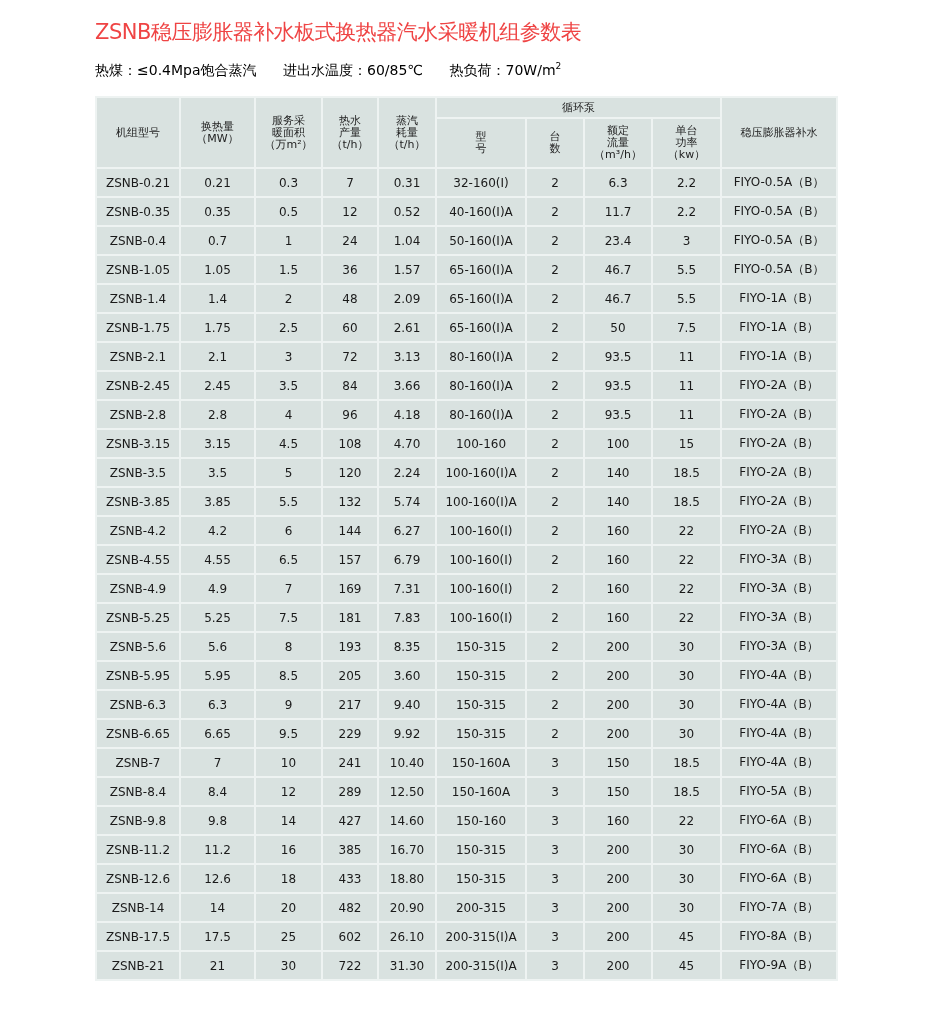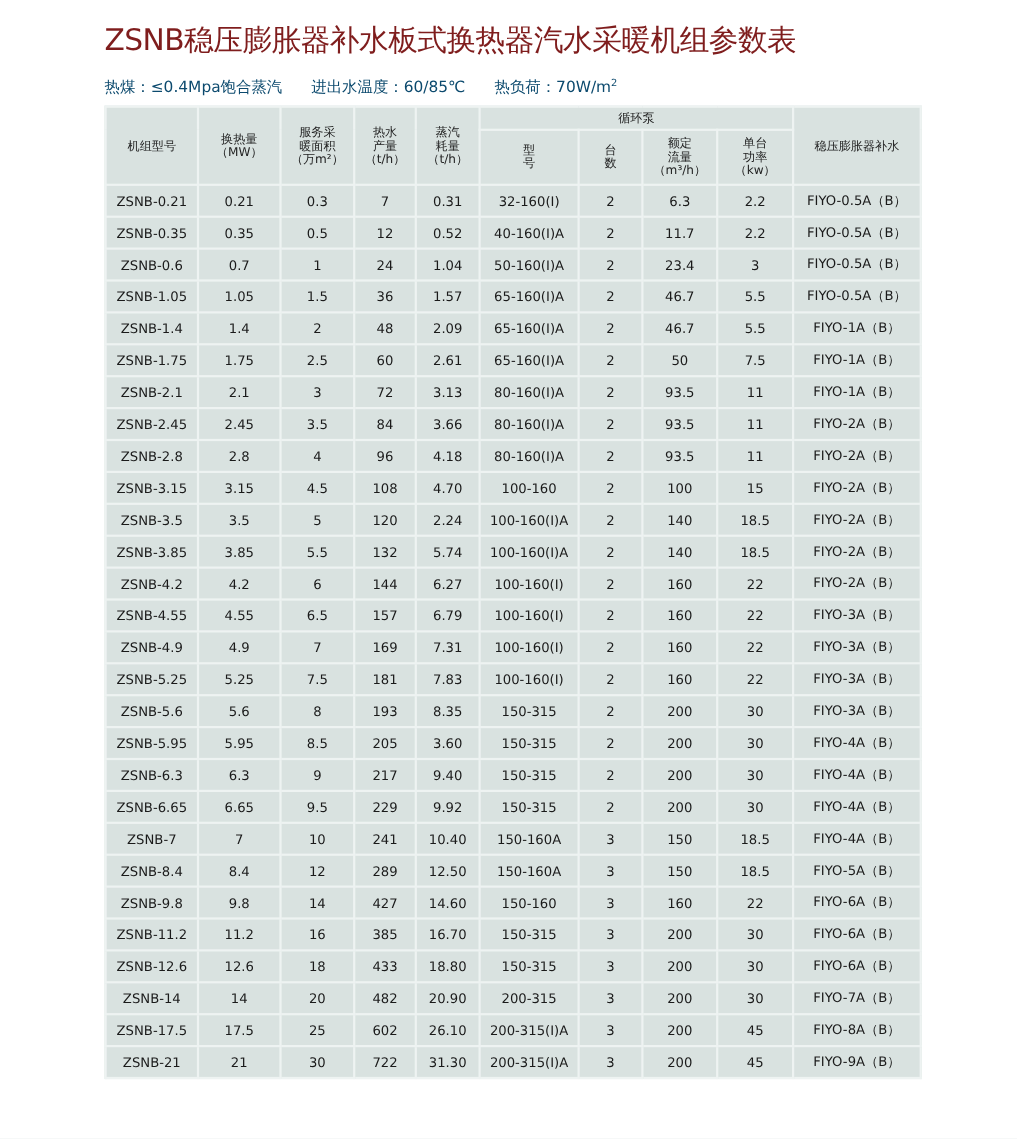--- a/index.html
+++ b/index.html
@@ -1,20 +1,20 @@
 <!DOCTYPE html>
 <html><head>
 <meta charset="utf-8">
 <style>
   html, body { margin: 0; padding: 0; background: #ffffff; }
   body { width: 930px; height: 1035px; position: relative; overflow: hidden;
          font-family: "DejaVu Sans", "Liberation Sans", sans-serif; color: #222; }
-  .title { position: absolute; left: 95px; top: 18px; font-size: 27px; color: #7f1d1d;
+  .title { position: absolute; left: 95px; top: 18px; font-size: 21px; color: #ef4444;
            letter-spacing: -0.5px; white-space: nowrap; }
-  .subtitle { position: absolute; left: 95px; top: 71px; font-size: 14px; color: #0c4a6e;
+  .subtitle { position: absolute; left: 95px; top: 61px; font-size: 14px; color: #000000;
               white-space: nowrap; }
   .subtitle span { margin-right: 22px; }
   .subtitle sup { font-size: 9px; }
   table { position: absolute; left: 95px; top: 96px; width: 741px; border-collapse: collapse;
           background: #d9e2e0; table-layout: fixed; }
   th, td { border: 2px solid #eef3f2; text-align: center; padding: 0; }
   th { font-weight: normal; font-size: 11px; line-height: 12px; color: #222; }
   td { font-size: 12px; height: 27px; color: #1a1a1a; }
   tr.h1 th.grp { height: 19px; }
   tr.h2 th { height: 48px; }
@@ -109,21 +109,21 @@
         <td>0.5</td>
         <td>12</td>
         <td>0.52</td>
         <td>40-160(I)A</td>
         <td>2</td>
         <td>11.7</td>
         <td>2.2</td>
         <td>FIYO-0.5A（B）</td>
       </tr>
       <tr>
-        <td>ZSNB-0.6</td>
+        <td>ZSNB-0.4</td>
         <td>0.7</td>
         <td>1</td>
         <td>24</td>
         <td>1.04</td>
         <td>50-160(I)A</td>
         <td>2</td>
         <td>23.4</td>
         <td>3</td>
         <td>FIYO-0.5A（B）</td>
       </tr>

